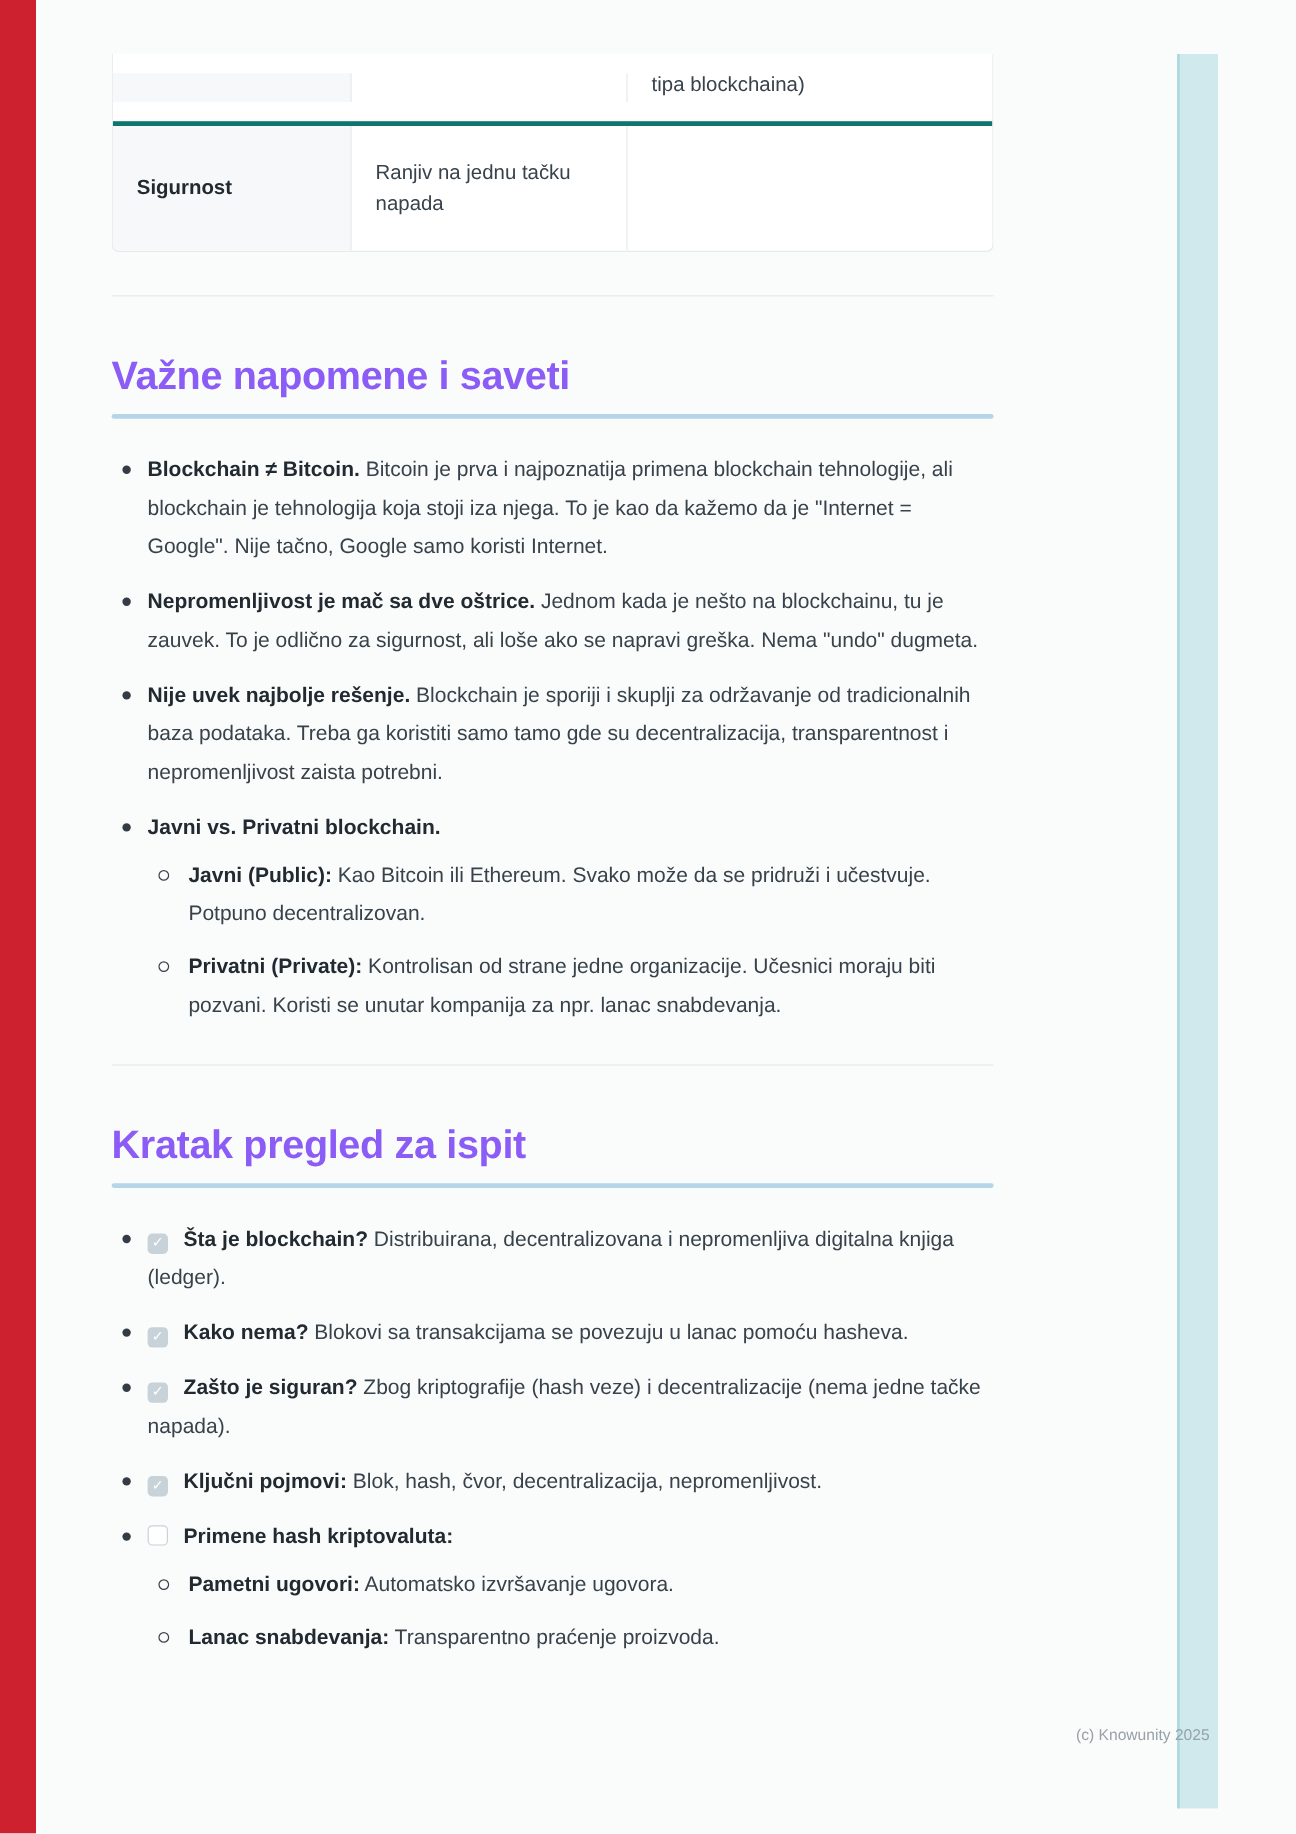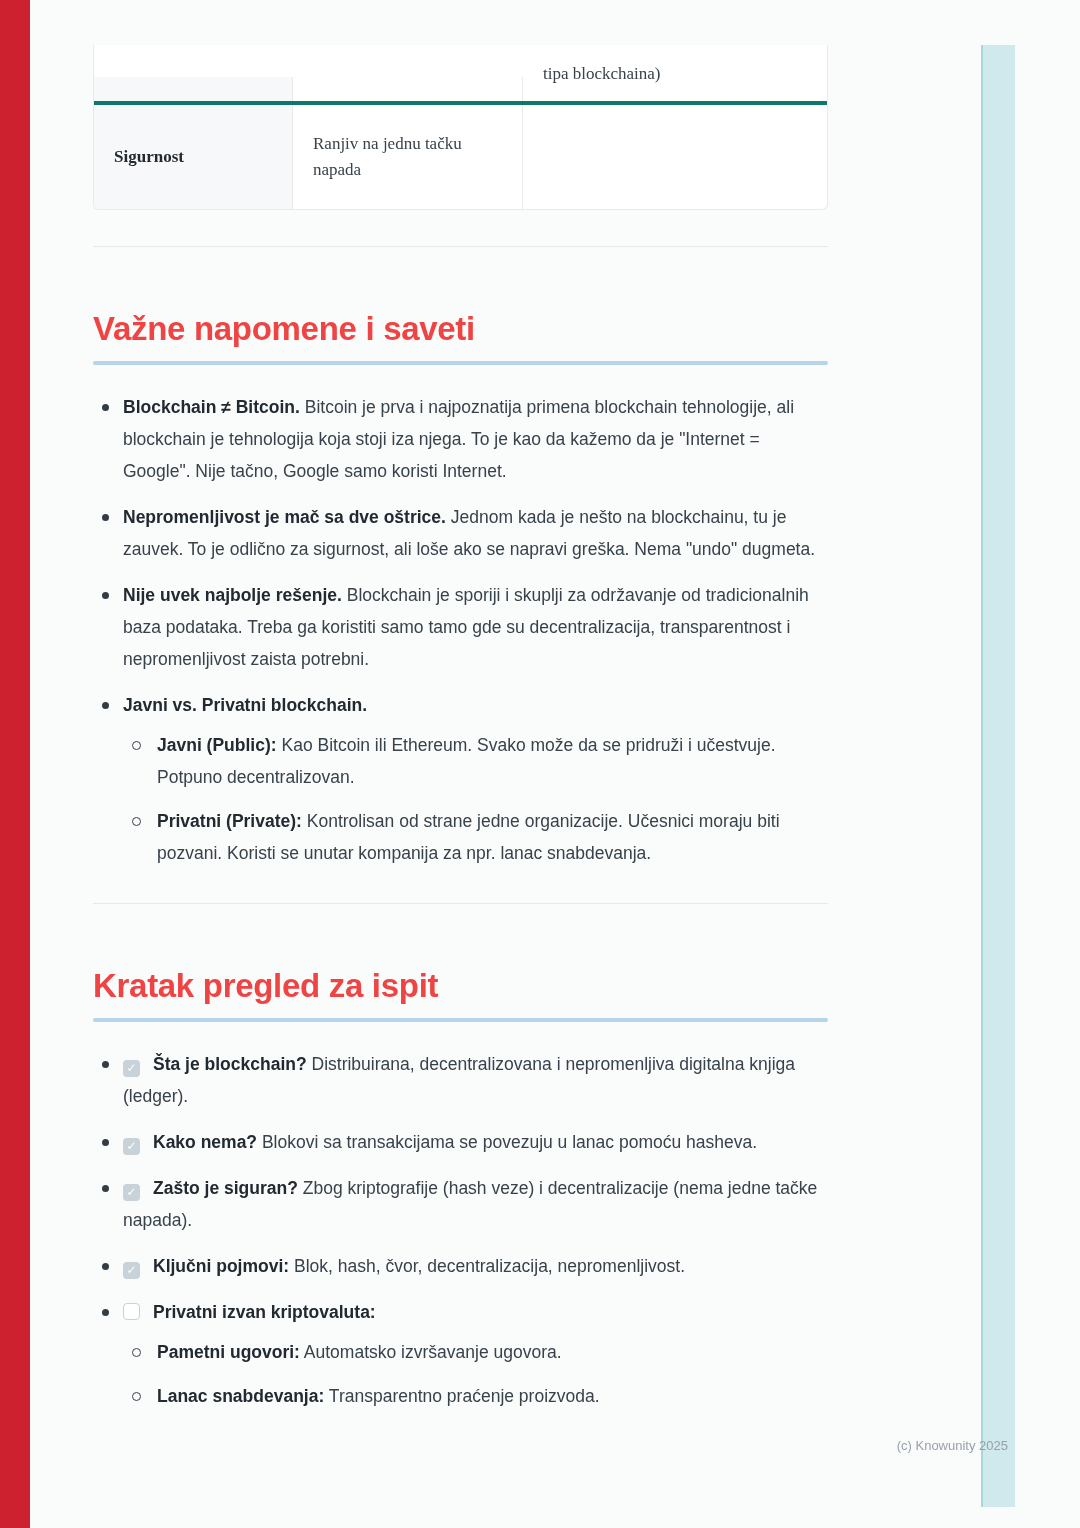--- a/index.html
+++ b/index.html
@@ -8,34 +8,34 @@
     background:#fafbfb;color:#38424b;
     font-family:"Liberation Sans","DejaVu Sans",sans-serif;
     -webkit-font-smoothing:antialiased;
   }
   .red-stripe{position:absolute;left:0;top:0;width:30px;height:1528px;background:#ce2130;}
   .teal-stripe{position:absolute;left:981px;top:45px;width:32px;height:1462px;background:#cfe9ec;border-left:2px solid #a8d8dc;}
   .content{position:absolute;left:93px;top:45px;width:735px;}
 
   
   .cmp-table{background:#ffffff;border:1px solid #e7e9eb;border-top:none;border-radius:0 0 6px 6px;overflow:hidden;}
-  .trow{display:flex;align-items:flex-end;font-family:Liberation Serif, serif;}
+  .trow{display:flex;align-items:center;}
   .trow + .trow{border-top:4px solid #0f766e;}
   .tcell{box-sizing:border-box;padding:10px 20px;font-size:17px;line-height:26px;display:flex;align-items:center;}
   .c1{width:199px;background:#f7f8f9;font-weight:bold;color:#222a31;border-right:1px solid #e7e9eb;}
   .c2{width:230px;border-right:1px solid #e7e9eb;}
   .c3{flex:1;}
   .trow.partial{height:56px;}
   .trow.partial .tcell{align-items:flex-end;padding-bottom:14px;}
   .trow.main .tcell{min-height:104px;}
 
   .divider{height:1px;background:#e6e9ec;margin-top:36px;}
   .divider.d2{margin-top:34px;}
 
-  .section-title{margin-top:62px;font-size:33px;line-height:40px;font-weight:bold;color:#ef4444;letter-spacing:-0.3px;}
+  .section-title{margin-top:46px;font-size:33px;line-height:40px;font-weight:bold;color:#8b5cf6;letter-spacing:-0.3px;}
   .title-underline{height:4px;background:#b5d6e8;margin-top:12px;border-radius:2px;}
 
   ul.blist{list-style:none;margin:26px 0 0;padding:0;}
   ul.blist > li{position:relative;padding-left:30px;margin-bottom:14px;font-size:17.5px;line-height:32px;}
   .dot{position:absolute;left:9px;top:13px;width:7px;height:7px;border-radius:50%;background:#333c45;}
   .b{font-weight:bold;color:#222a31;}
 
   ul.sublist{list-style:none;margin:8px 0 0;padding:0;}
   ul.sublist > li{position:relative;padding-left:34px;margin-bottom:12px;font-size:17.5px;line-height:32px;}
   ul.sublist > li:last-child{margin-bottom:0;}
@@ -133,21 +133,21 @@
         </span><span class="b">Zašto je siguran?</span><span> Zbog kriptografije (hash veze) i decentralizacije (nema jedne tačke napada).</span>
     </li>
     <li>
       <span class="dot"></span>
       <span class="checkbox">
           <span class="cg">✓</span>
         </span><span class="b">Ključni pojmovi:</span><span> Blok, hash, čvor, decentralizacija, nepromenljivost.</span>
     </li>
     <li>
       <span class="dot"></span>
-      <span class="checkbox unchecked"></span><span class="b">Privatni izvan kriptovaluta:</span><span></span>
+      <span class="checkbox unchecked"></span><span class="b">Primene hash kriptovaluta:</span><span></span>
       <ul class="sublist">
         <li>
           <span class="circle"></span>
           <span class="b">Pametni ugovori:</span><span> Automatsko izvršavanje ugovora.</span>
         </li>
         <li>
           <span class="circle"></span>
           <span class="b">Lanac snabdevanja:</span><span> Transparentno praćenje proizvoda.</span>
         </li>
       </ul>

